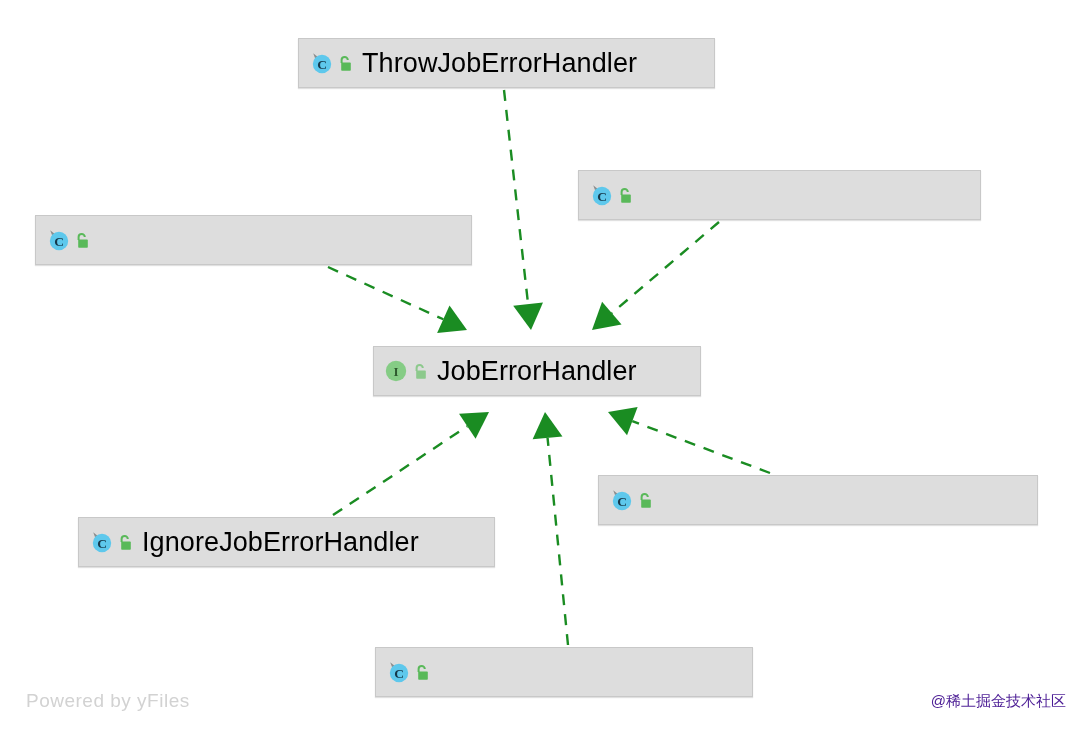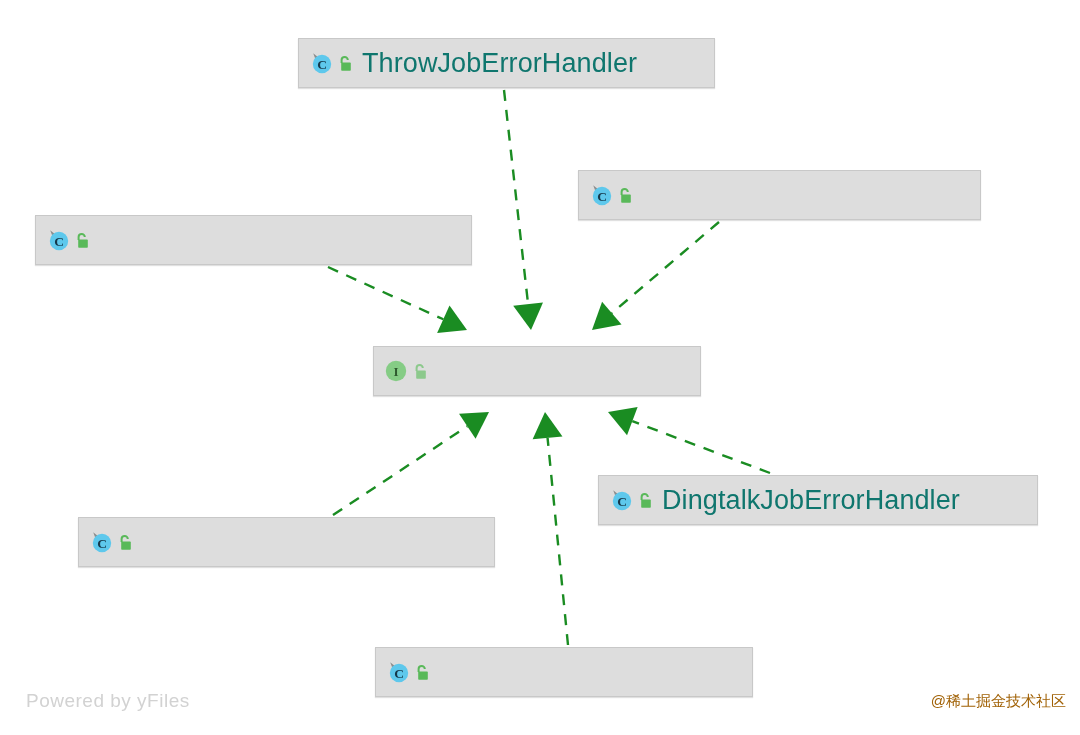--- a/index.html
+++ b/index.html
@@ -44,40 +44,40 @@
     display: block;
     flex: 0 0 auto;
   }
   .lock-icon {
     display: block;
     flex: 0 0 auto;
     margin-left: 3px;
   }
   .node-label {
     font-size: 27px;
-    color: #0f766e;
+    color: #000000;
     letter-spacing: 0.1px;
     white-space: nowrap;
     line-height: 1;
   }
   .footer-left {
     position: absolute;
     left: 26px;
     top: 690px;
     font-size: 19px;
     color: #d2d2d2;
     letter-spacing: 0.5px;
     white-space: nowrap;
   }
   .footer-right {
     position: absolute;
     right: 14px;
     top: 692px;
     font-size: 15px;
-    color: #a16207;
+    color: #4c1d95;
     white-space: nowrap;
   }
 </style>
 </head>
 <body>
 
 <div id="canvas">
 
   <svg id="edges" viewBox="0 0 1080 735" width="1080" height="735">
       <g>
@@ -153,49 +153,50 @@
     <span class="node-icons">
       <svg class="iface-icon" width="26" height="26" viewBox="0 0 26 26">
         <circle cx="13" cy="13" r="10.2" fill="#85cc85"></circle>
         <text x="13" y="18" font-family="'Liberation Serif', serif" font-size="13" font-weight="bold" fill="#2f5a2f" text-anchor="middle">I</text>
       </svg>
       <svg class="lock-icon" width="16" height="19" viewBox="0 0 16 19">
         <path d="M4.6 9 V6.1 a3.1 3.1 0 0 1 6.2 0" fill="none" stroke="#8cc98c" stroke-width="2"></path>
         <rect x="4.2" y="8.6" width="9.6" height="8.2" rx="0.8" fill="#8cc98c"></rect>
       </svg>
     </span>
+    <span class="node-label">JobErrorHandler</span>
   </div>
 
   <div class="node" style="left:598px; top:475px; width:440px; height:50px;">
     <span class="node-icons">
       <svg class="cls-icon" width="26" height="26" viewBox="0 0 26 26">
         <path d="M5.2 3.2 L11.6 8.4 L8.4 11.8 Z" fill="#8b8b8b"></path>
         <circle cx="14" cy="14" r="9.2" fill="#5ec8ec"></circle>
         <text x="14" y="19" font-family="'Liberation Serif', serif" font-size="13.5" font-weight="bold" fill="#15384a" text-anchor="middle">C</text>
       </svg>
       <svg class="lock-icon" width="16" height="19" viewBox="0 0 16 19">
         <path d="M4.6 9 V6.1 a3.1 3.1 0 0 1 6.2 0" fill="none" stroke="#59b959" stroke-width="2"></path>
         <rect x="4.2" y="8.6" width="9.6" height="8.2" rx="0.8" fill="#59b959"></rect>
       </svg>
     </span>
-    <span class="node-label">DingtalkJobErrorHandler</span>
   </div>
 
   <div class="node" style="left:78px; top:517px; width:417px; height:50px;">
     <span class="node-icons">
       <svg class="cls-icon" width="26" height="26" viewBox="0 0 26 26">
         <path d="M5.2 3.2 L11.6 8.4 L8.4 11.8 Z" fill="#8b8b8b"></path>
         <circle cx="14" cy="14" r="9.2" fill="#5ec8ec"></circle>
         <text x="14" y="19" font-family="'Liberation Serif', serif" font-size="13.5" font-weight="bold" fill="#15384a" text-anchor="middle">C</text>
       </svg>
       <svg class="lock-icon" width="16" height="19" viewBox="0 0 16 19">
         <path d="M4.6 9 V6.1 a3.1 3.1 0 0 1 6.2 0" fill="none" stroke="#59b959" stroke-width="2"></path>
         <rect x="4.2" y="8.6" width="9.6" height="8.2" rx="0.8" fill="#59b959"></rect>
       </svg>
     </span>
+    <span class="node-label">IgnoreJobErrorHandler</span>
   </div>
 
   <div class="node" style="left:375px; top:647px; width:378px; height:50px;">
     <span class="node-icons">
       <svg class="cls-icon" width="26" height="26" viewBox="0 0 26 26">
         <path d="M5.2 3.2 L11.6 8.4 L8.4 11.8 Z" fill="#8b8b8b"></path>
         <circle cx="14" cy="14" r="9.2" fill="#5ec8ec"></circle>
         <text x="14" y="19" font-family="'Liberation Serif', serif" font-size="13.5" font-weight="bold" fill="#15384a" text-anchor="middle">C</text>
       </svg>
       <svg class="lock-icon" width="16" height="19" viewBox="0 0 16 19">

